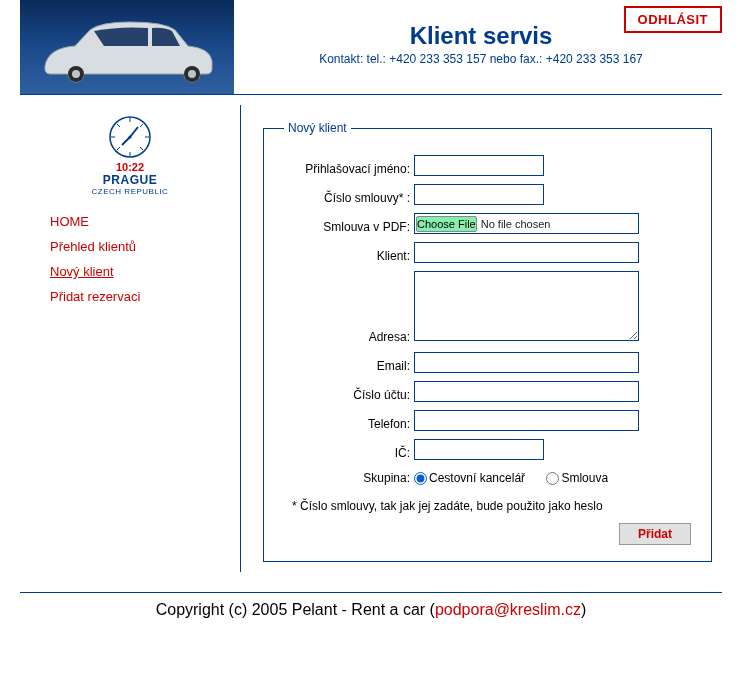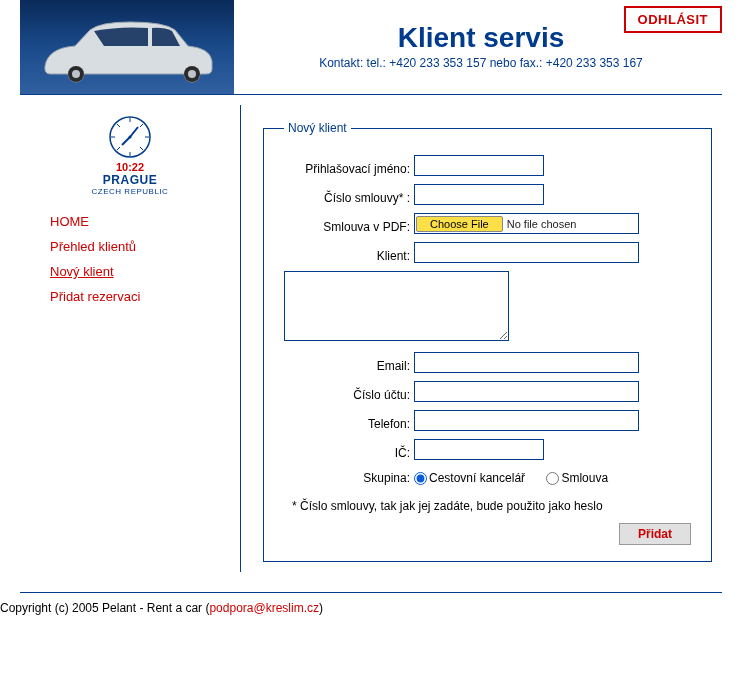--- a/index.html
+++ b/index.html
@@ -37,21 +37,21 @@
   }
   .title-block {
     position: absolute;
     top: 22px;
     left: 240px;
     right: 20px;
     text-align: center;
   }
   .title {
     color: #003b8e;
-    font-size: 28px;
+    font-size: 24px;
     font-weight: bold;
     margin: 0;
   }
   .subtitle {
     color: #003b8e;
     font-size: 12px;
     margin-top: 2px;
   }
   .logout-btn {
     position: absolute;
@@ -173,22 +173,22 @@
     width: 225px;
     height: 21px;
     display: flex;
     align-items: center;
     font-size: 11px;
     overflow: hidden;
   }
   .file-btn {
     border: 1px solid #888;
     border-radius: 2px;
-    background: #fde047;
-    padding: 1px 13px;
+    background: #86efac;
+    padding: 1px 0;
     margin: 1px 4px 1px 1px;
     font-size: 11px;
     cursor: pointer;
     white-space: nowrap;
   }
   .file-text {
     color: #222;
     white-space: nowrap;
   }
   .radio-row label {
@@ -211,22 +211,22 @@
   .submit-btn {
     background: #e0e0e0;
     border: 1px solid #999;
     color: #c00;
     font-weight: bold;
     font-size: 12px;
     padding: 3px 18px;
     cursor: pointer;
   }
   .footer {
-    text-align: left;
-    font-size: 12px;
+    text-align: center;
+    font-size: 16px;
     padding: 8px 0 16px 0;
   }
   .footer a { color: #c00; text-decoration: none; }
   .hr-bottom {
     border: none;
     border-top: 1px solid #003b8e;
     margin: 10px 20px 0 20px;
   }
 </style>
 </head>
@@ -311,20 +311,21 @@
             </div>
           </div>
         </div>
 
         <div class="form-row">
           <div class="form-label">Klient:</div>
           <div class="form-field"><input class="text-input wide" type="text" value="" style=""></div>
         </div>
 
         <div class="form-row">
+          <div class="form-label">Adresa:</div>
           <div class="form-field"><textarea class="textarea-input" style=""></textarea></div>
         </div>
 
         <div class="form-row">
           <div class="form-label">Email:</div>
           <div class="form-field"><input class="text-input wide" type="text" value="" style=""></div>
         </div>
 
         <div class="form-row">
           <div class="form-label">Číslo účtu:</div>

